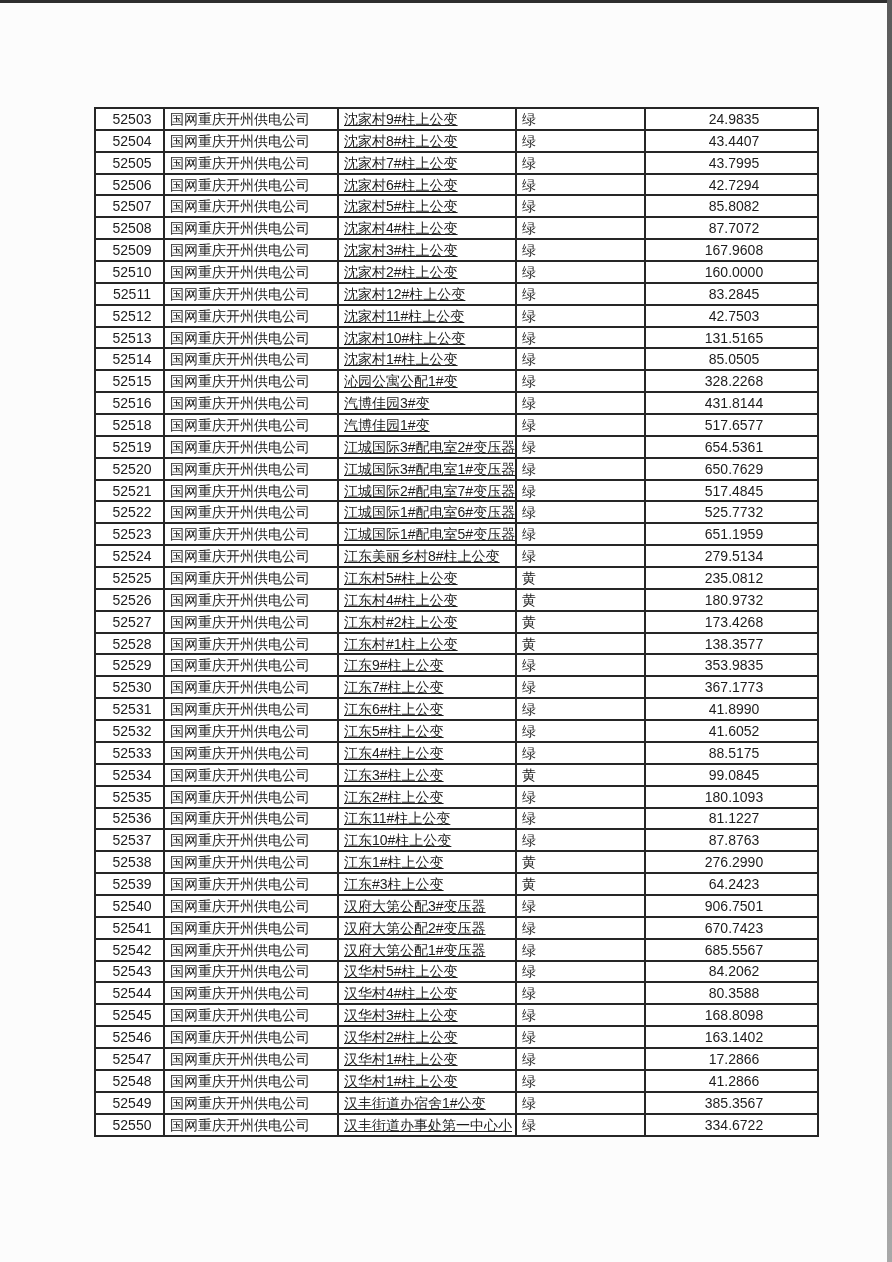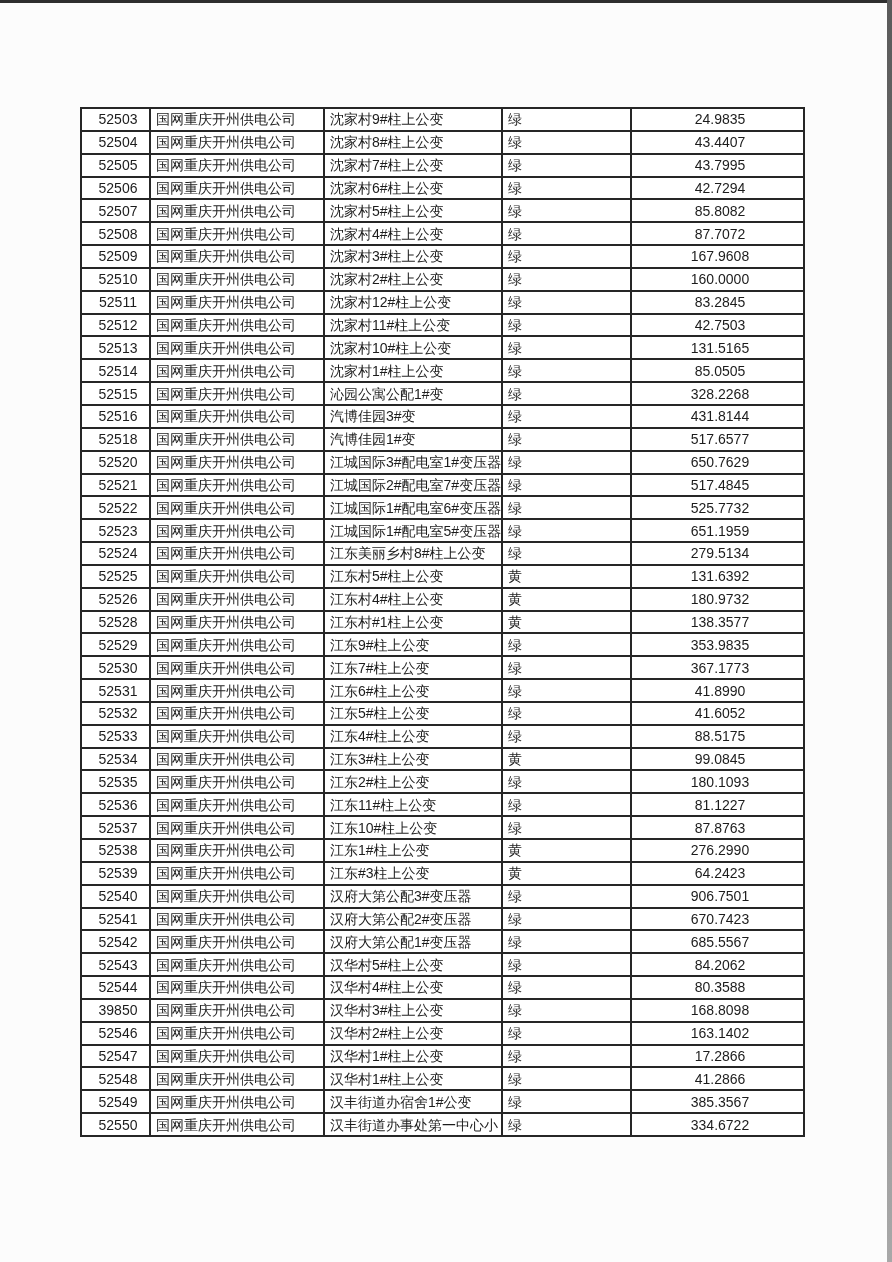--- a/index.html
+++ b/index.html
@@ -21,41 +21,41 @@
     background: #2e2e2e;
   }
   .right-edge {
     position: absolute;
     top: 0; right: 0;
     width: 5px; height: 1262px;
     background: linear-gradient(to bottom, #5a5a5a, #a8a8a8);
   }
   table.grid {
     position: absolute;
-    left: 80px;
+    left: 94px;
     top: 107px;
     width: 708px;
     height: 1030px;
     border-collapse: collapse;
     table-layout: fixed;
     font-size: 14px;
     color: #1c1c1c;
     background: #ffffff;
   }
   table.grid td {
     border: 2px solid #262626;
     padding: 0 0 0 5px;
     white-space: nowrap;
     overflow: hidden;
     line-height: 1;
     vertical-align: middle;
   }
   td.c-id      { width: 62px;  text-align: center; padding: 0; }
   td.c-company { width: 167px; }
-  td.c-equip   { width: 171px; }
+  td.c-equip   { width: 171px; text-decoration: underline; }
   td.c-color   { width: 122px; }
   td.c-value   { width: 166px; text-align: center; padding: 0; }
 </style>
 </head>
 <body>
 
 <div class="top-edge"></div>
 <div class="right-edge"></div>
 
 <table class="grid">
@@ -174,20 +174,27 @@
 
 
   <tr>
     <td class="c-id">52518</td>
     <td class="c-company">国网重庆开州供电公司</td>
     <td class="c-equip">汽博佳园1#变</td>
     <td class="c-color">绿</td>
     <td class="c-value">517.6577</td>
   </tr>
 
+  <tr>
+    <td class="c-id">52519</td>
+    <td class="c-company">国网重庆开州供电公司</td>
+    <td class="c-equip">江城国际3#配电室2#变压器</td>
+    <td class="c-color">绿</td>
+    <td class="c-value">654.5361</td>
+  </tr>
 
   <tr>
     <td class="c-id">52520</td>
     <td class="c-company">国网重庆开州供电公司</td>
     <td class="c-equip">江城国际3#配电室1#变压器</td>
     <td class="c-color">绿</td>
     <td class="c-value">650.7629</td>
   </tr>
 
   <tr>
@@ -220,31 +227,38 @@
     <td class="c-equip">江东美丽乡村8#柱上公变</td>
     <td class="c-color">绿</td>
     <td class="c-value">279.5134</td>
   </tr>
 
   <tr>
     <td class="c-id">52525</td>
     <td class="c-company">国网重庆开州供电公司</td>
     <td class="c-equip">江东村5#柱上公变</td>
     <td class="c-color">黄</td>
-    <td class="c-value">131.6392</td>
+    <td class="c-value">235.0812</td>
   </tr>
 
   <tr>
     <td class="c-id">52526</td>
     <td class="c-company">国网重庆开州供电公司</td>
     <td class="c-equip">江东村4#柱上公变</td>
     <td class="c-color">黄</td>
     <td class="c-value">180.9732</td>
   </tr>
 
+  <tr>
+    <td class="c-id">52527</td>
+    <td class="c-company">国网重庆开州供电公司</td>
+    <td class="c-equip">江东村#2柱上公变</td>
+    <td class="c-color">黄</td>
+    <td class="c-value">173.4268</td>
+  </tr>
 
   <tr>
     <td class="c-id">52528</td>
     <td class="c-company">国网重庆开州供电公司</td>
     <td class="c-equip">江东村#1柱上公变</td>
     <td class="c-color">黄</td>
     <td class="c-value">138.3577</td>
   </tr>
 
   <tr>
@@ -369,21 +383,21 @@
 
   <tr>
     <td class="c-id">52544</td>
     <td class="c-company">国网重庆开州供电公司</td>
     <td class="c-equip">汉华村4#柱上公变</td>
     <td class="c-color">绿</td>
     <td class="c-value">80.3588</td>
   </tr>
 
   <tr>
-    <td class="c-id">39850</td>
+    <td class="c-id">52545</td>
     <td class="c-company">国网重庆开州供电公司</td>
     <td class="c-equip">汉华村3#柱上公变</td>
     <td class="c-color">绿</td>
     <td class="c-value">168.8098</td>
   </tr>
 
   <tr>
     <td class="c-id">52546</td>
     <td class="c-company">国网重庆开州供电公司</td>
     <td class="c-equip">汉华村2#柱上公变</td>

